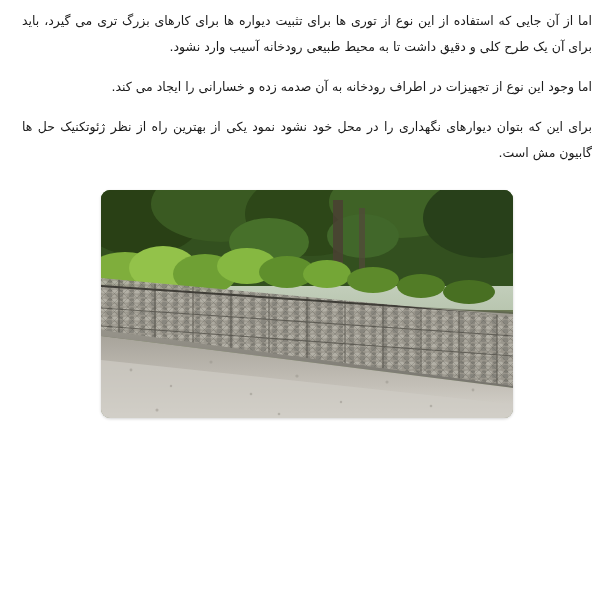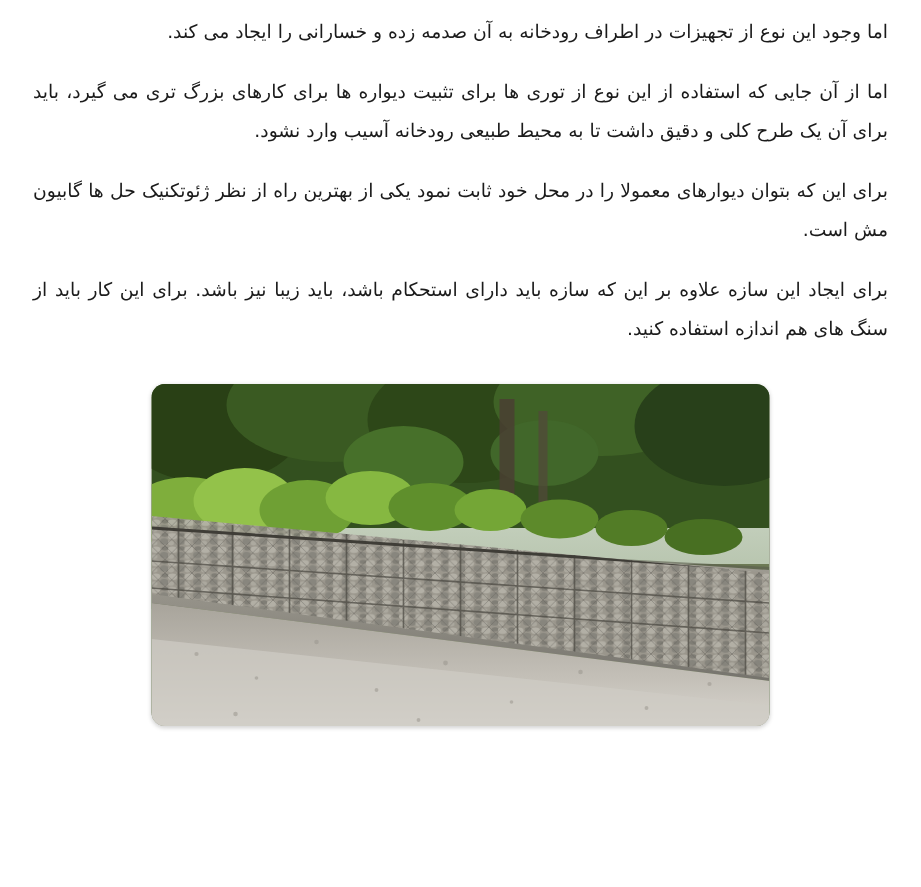--- a/index.html
+++ b/index.html
@@ -56,24 +56,23 @@
     width: 100%;
     height: 100%;
   }
 </style>
 </head>
 <body>
 
 <div class="page">
 
   <div class="article">
+    <p class="para">اما از آن جایی که استفاده از این نوع از توری ها برای تثبیت دیواره ها برای کارهای بزرگ تری می گیرد، باید برای آن یک طرح کلی و دقیق داشت تا به محیط طبیعی رودخانه آسیب وارد نشود.</p>
     <p class="para">اما وجود این نوع از تجهیزات در اطراف رودخانه به آن صدمه زده و خسارانی را ایجاد می کند.</p>
-    <p class="para">اما از آن جایی که استفاده از این نوع از توری ها برای تثبیت دیواره ها برای کارهای بزرگ تری می گیرد، باید برای آن یک طرح کلی و دقیق داشت تا به محیط طبیعی رودخانه آسیب وارد نشود.</p>
-    <p class="para">برای این که بتوان دیوارهای معمولا را در محل خود ثابت نمود یکی از بهترین راه از نظر ژئوتکنیک حل ها گابیون مش است.</p>
-    <p class="para">برای ایجاد این سازه علاوه بر این که سازه باید دارای استحکام باشد، باید زیبا نیز باشد. برای این کار باید از سنگ های هم اندازه استفاده کنید.</p>
+    <p class="para">برای این که بتوان دیوارهای نگهداری را در محل خود نشود نمود یکی از بهترین راه از نظر ژئوتکنیک حل ها گابیون مش است.</p>
   </div>
 
   <div class="figure">
     <div class="photo">
       <svg viewBox="0 0 412 228" preserveAspectRatio="xMidYMid slice">
         <defs>
           <linearGradient id="skyGrad" x1="0" y1="0" x2="0" y2="1">
             <stop offset="0%" stop-color="#e4ebe2"></stop>
             <stop offset="100%" stop-color="#b9c6b0"></stop>
           </linearGradient>

